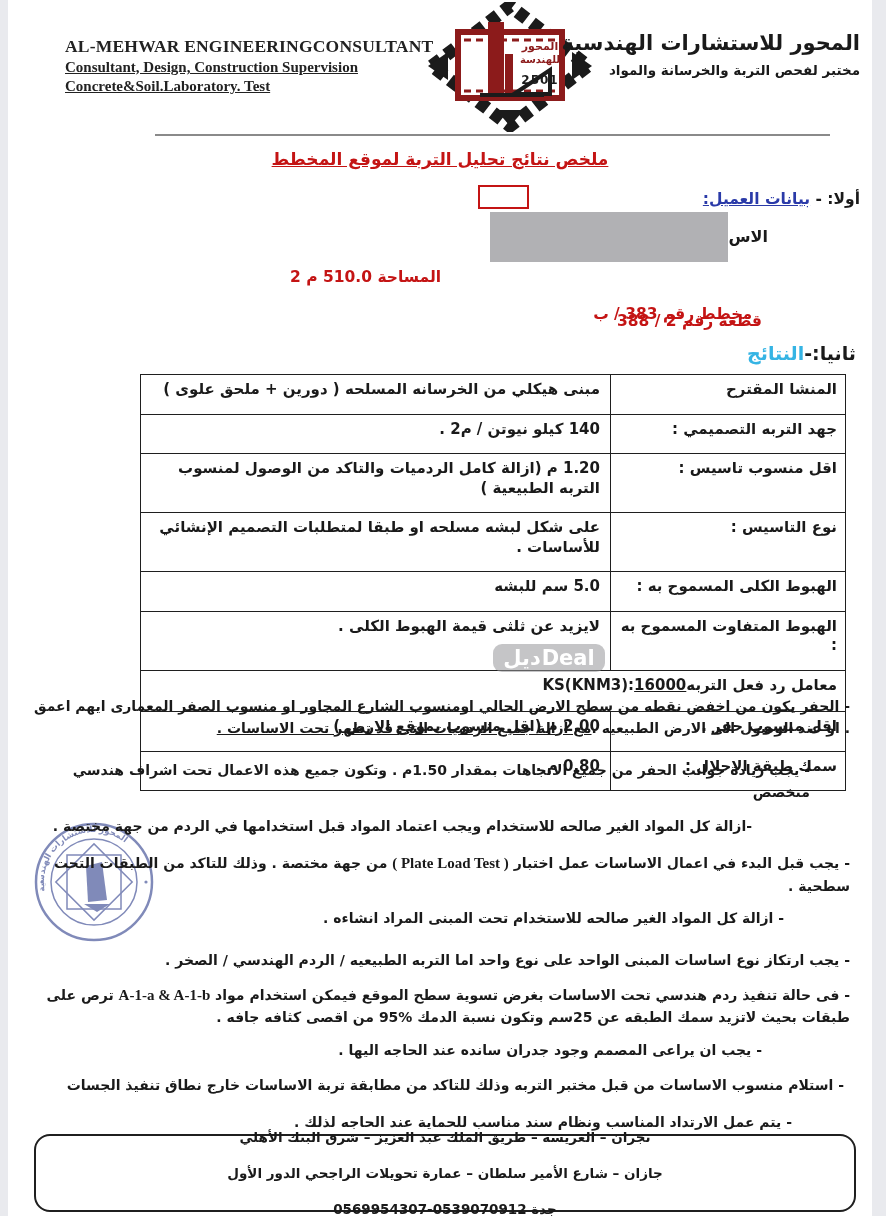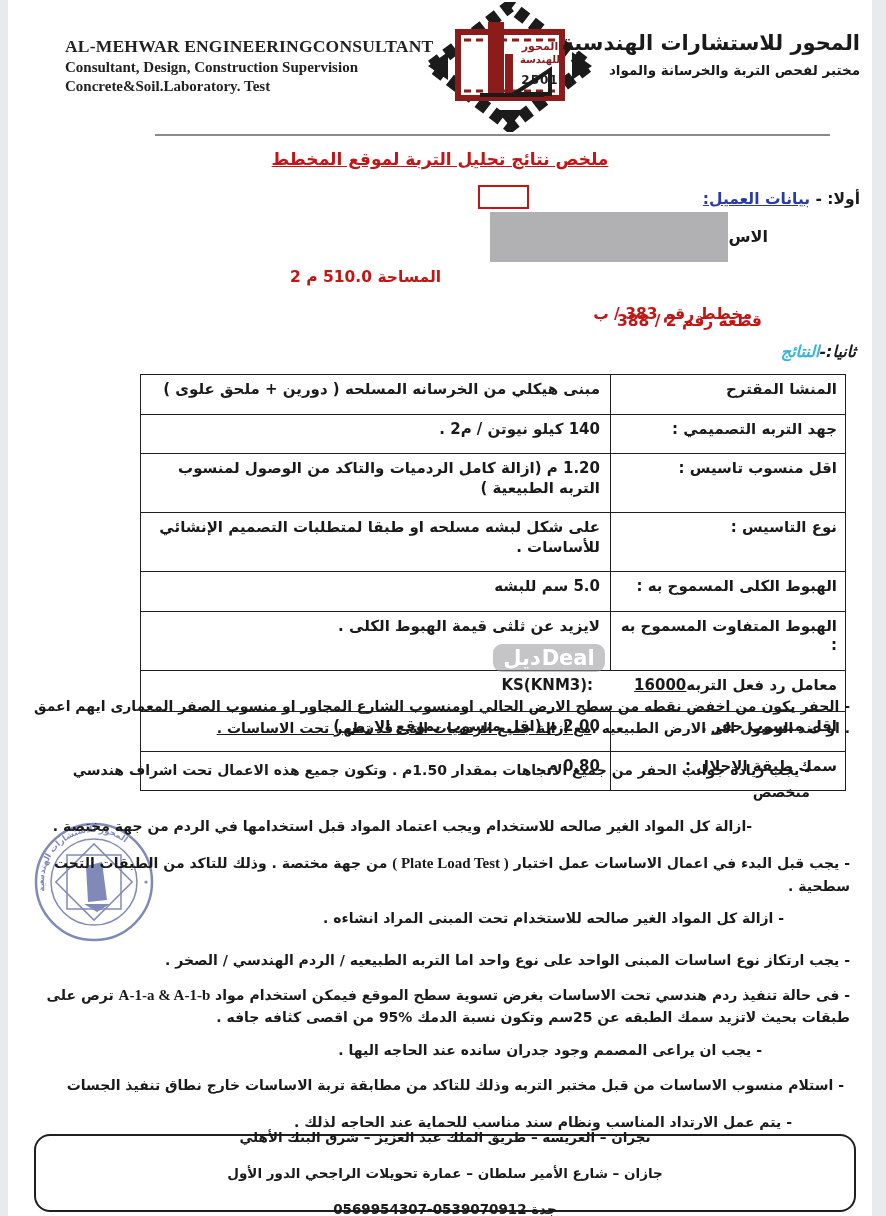--- a/index.html
+++ b/index.html
@@ -15,46 +15,46 @@
     color:#1a1a1a;font-weight:bold;
   }
   .abs{position:absolute;}
   .rtl{direction:rtl;unicode-bidi:isolate;}
   .red{color:#c41414;}
   .blue-link{color:#2a3aa8;text-decoration:underline;}
   .cyan{color:#35b4e4;}
   
   .en-head{left:57px;top:36px;font-family:"Liberation Serif","DejaVu Serif",serif;color:#222;line-height:1.25;}
   .en-head .l1{font-size:17.5px;letter-spacing:.2px;}
-  .en-head .l2,.en-head .l3{font-size:15px;}
+  .en-head .l2,.en-head .l3{font-size:15px;text-decoration:underline;}
   .ar-head{right:12px;top:28px;text-align:right;line-height:1.5;}
   .ar-head .t1{font-size:21px;}
   .ar-head .t2{font-size:12.5px;font-weight:normal;}
   .ar-head .t3{font-size:13.5px;}
   .logo-wrap{left:420px;top:2px;width:164px;height:130px;}
   .divider{left:147px;top:134px;width:675px;height:0;border-top:2px solid #8a8a8a;}
   
   .doc-title{left:0;top:149px;width:100%;text-align:center;font-size:17px;}
   .doc-title span{text-decoration:underline;}
   
   .h-first{top:190px;right:12px;font-size:15.5px;}
   .mini-red-box{left:470px;top:185px;width:47px;height:20px;border:2px solid #c41414;background:#fff;}
   .gray-redact{left:482px;top:212px;width:238px;height:50px;background:#b1b1b4;}
   .name-frag{top:227px;right:104px;font-size:16px;}
   .plot-line{top:268px;right:110px;font-size:15.5px;margin-top:44px;}
   .area-line{top:268px;left:282px;font-size:15.5px;}
   .plan-line{top:305px;right:120px;font-size:15.5px;}
-  .h-second{top:342px;right:16px;font-size:16px;font-style:italic;}
+  .h-second{top:342px;right:16px;font-size:19px;}
   
   .results{left:132px;top:374px;width:706px;border-collapse:collapse;direction:rtl;}
   .results td{border:1.6px solid #1f1f1f;vertical-align:top;font-size:15px;line-height:1.3;}
   .results td.lbl{width:218px;padding:5px 8px 14px;}
   .results td.val{padding:5px 10px 14px;}
   .results td.ksrow{padding:5px 8px 16px;}
-  .ks-num{text-decoration:underline;margin-left:41px;}
+  .ks-num{text-decoration:underline;}
   
   .watermark{left:485px;top:644px;width:112px;height:28px;border-radius:9px;
     background:rgba(150,150,153,.55);display:flex;align-items:center;justify-content:center;
     color:#fff;font-size:21px;gap:1px;z-index:5;}
   
   .notes{left:26px;top:696px;width:816px;direction:rtl;text-align:right;font-size:14px;line-height:1.55;z-index:2;}
   .note{margin:0 0 13px 0;}
   .n1{margin-bottom:21px;}
   .n2{padding-right:40px;margin-bottom:12px;}
   .n3{padding-right:98px;margin-bottom:15px;}

